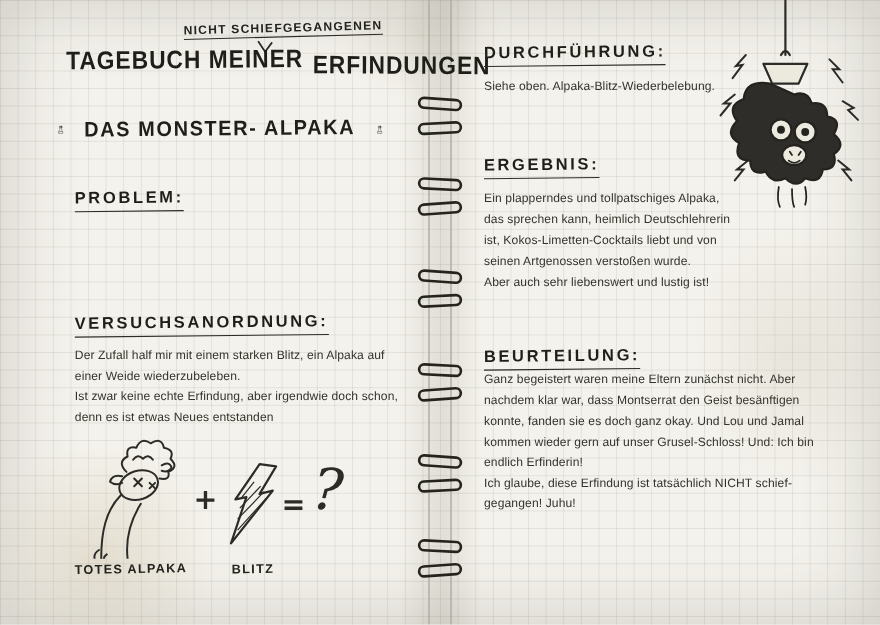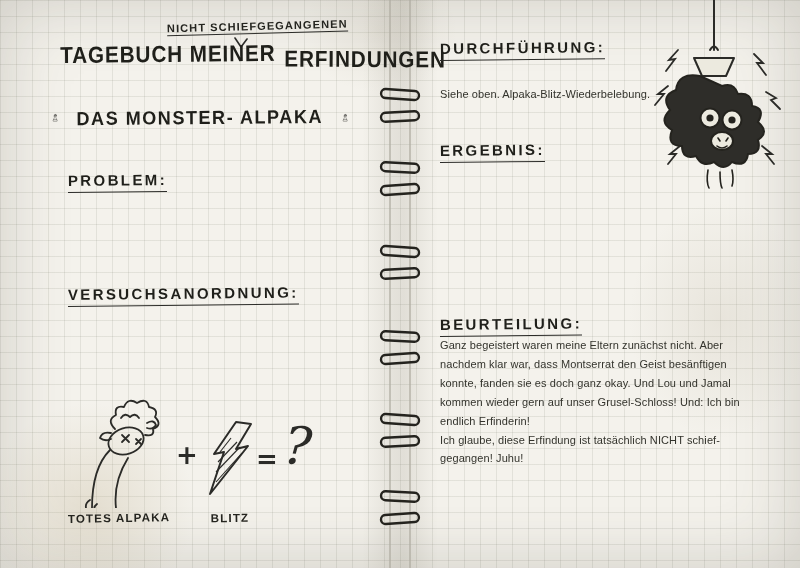--- a/index.html
+++ b/index.html
@@ -60,21 +60,21 @@
     position:absolute;margin:0;white-space:pre-line;
     font:400 11px "Liberation Sans", sans-serif;line-height:1.72;letter-spacing:0.1px;
     color:#33332c;
   }
   .hd-problem{left:68px;top:172px;}
   .body-problem{left:68px;top:199px;width:326px;}
   .hd-versuch{left:68px;top:286px;}
   .body-versuch{left:68px;top:314px;width:326px;}
 
   .hd-durch{left:440px;top:40px;}
-  .body-durch{left:440px;top:70px;width:260px;margin-top:15px;}
+  .body-durch{left:440px;top:70px;width:260px;}
   .hd-ergebnis{left:440px;top:142px;}
   .body-ergebnis{left:440px;top:172px;width:320px;}
   .hd-beurteilung{left:440px;top:316px;}
   .body-beurteilung{left:440px;top:336px;width:348px;}
 
   .doodle{position:absolute;}
   .alpaca-doodle{left:70px;top:396px;}
   .bolt-doodle{left:206px;top:420px;}
   .hang-doodle{left:650px;top:0;}
   .eq-sym{position:absolute;font:700 26px "DejaVu Sans", sans-serif;color:#2b2b28;}
@@ -152,20 +152,24 @@
           <circle cx="10" cy="4" r="1.1"></circle>
           <circle cx="14.5" cy="2.5" r="1.6"></circle>
           <circle cx="17" cy="5.5" r="0.9"></circle>
         </g>
       </svg>
     </div>
 
     <h3 class="hd hd-problem">PROBLEM:</h3>
 
     <h3 class="hd hd-versuch">VERSUCHSANORDNUNG:</h3>
+    <p class="body body-versuch">Der Zufall half mir mit einem starken Blitz, ein Alpaka auf
+einer Weide wiederzubeleben.
+Ist zwar keine echte Erfindung, aber irgendwie doch schon,
+denn es ist etwas Neues entstanden</p>
 
     <svg class="doodle alpaca-doodle" width="98" height="112" viewBox="0 0 98 112">
       <g fill="none" stroke="#2b2b28" stroke-width="1.8" stroke-linecap="round" stroke-linejoin="round">
         <path d="M22 112 C22 88 26 68 40 54"></path>
         <path d="M46 112 C44 94 48 78 58 62"></path>
         <path d="M20 104 q-5 3 -4 8 M27 108 q-4 3 -2 6"></path>
         <ellipse cx="56" cy="45" rx="18" ry="13" transform="rotate(-18 56 45)"></ellipse>
         <path d="M41 37 q-9 -2 -11 5 q5 4 11 1"></path>
         <path d="M52 39 l7 7 M59 39 l-7 7"></path>
         <path d="M66 43 l5 5 M71 43 l-5 5"></path>
@@ -223,20 +227,25 @@
       <circle cx="82" cy="120" r="3.6" fill="#24231e"></circle>
       <ellipse cx="72" cy="141" rx="11" ry="9" fill="#eceadf" stroke="#24231e" stroke-width="2"></ellipse>
       <g stroke="#24231e" stroke-width="1.6" fill="none" stroke-linecap="round">
         <path d="M68 138 l2 3 M78 138 l-2 3"></path>
         <path d="M67 146 q5 4 10 0"></path>
         <path d="M58 170 q-2 12 1 18 M70 172 q0 12 2 16 M82 170 q2 10 0 16"></path>
       </g>
     </svg>
 
     <h3 class="hd hd-ergebnis">ERGEBNIS:</h3>
+    <p class="body body-ergebnis">Ein plapperndes und tollpatschiges Alpaka,
+das sprechen kann, heimlich Deutschlehrerin
+ist, Kokos-Limetten-Cocktails liebt und von
+seinen Artgenossen verstoßen wurde.
+Aber auch sehr liebenswert und lustig ist!</p>
 
     <h3 class="hd hd-beurteilung">BEURTEILUNG:</h3>
     <p class="body body-beurteilung">Ganz begeistert waren meine Eltern zunächst nicht. Aber
 nachdem klar war, dass Montserrat den Geist besänftigen
 konnte, fanden sie es doch ganz okay. Und Lou und Jamal
 kommen wieder gern auf unser Grusel-Schloss! Und: Ich bin
 endlich Erfinderin!
 Ich glaube, diese Erfindung ist tatsächlich NICHT schief-
 gegangen! Juhu!</p>
   </section>

